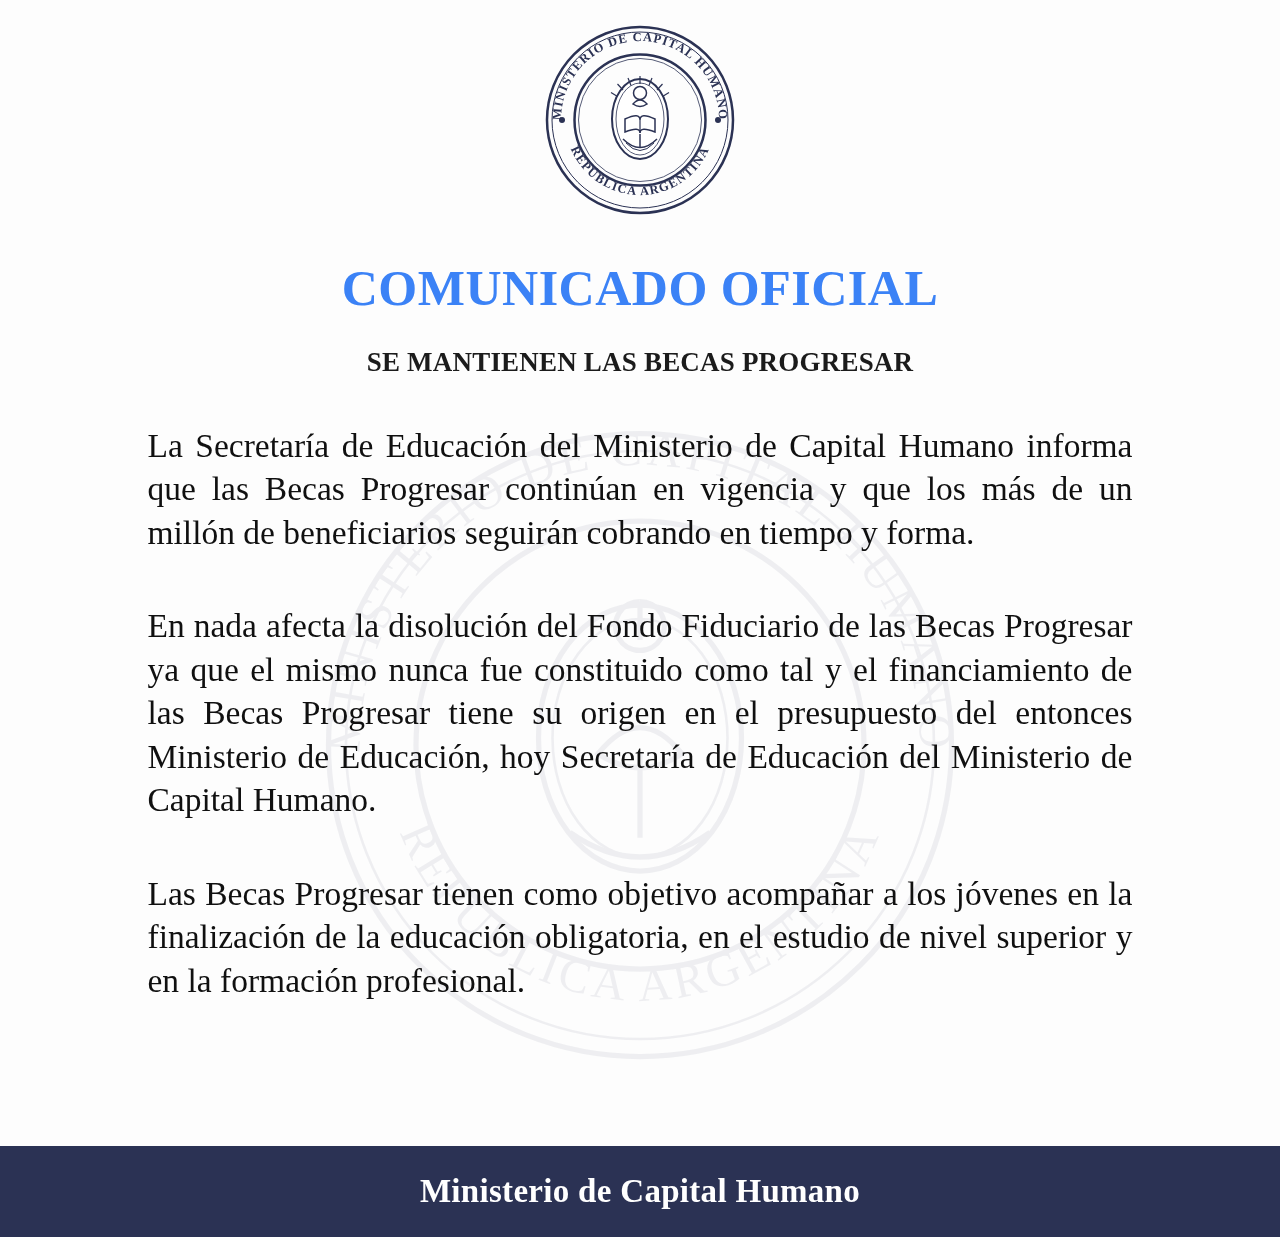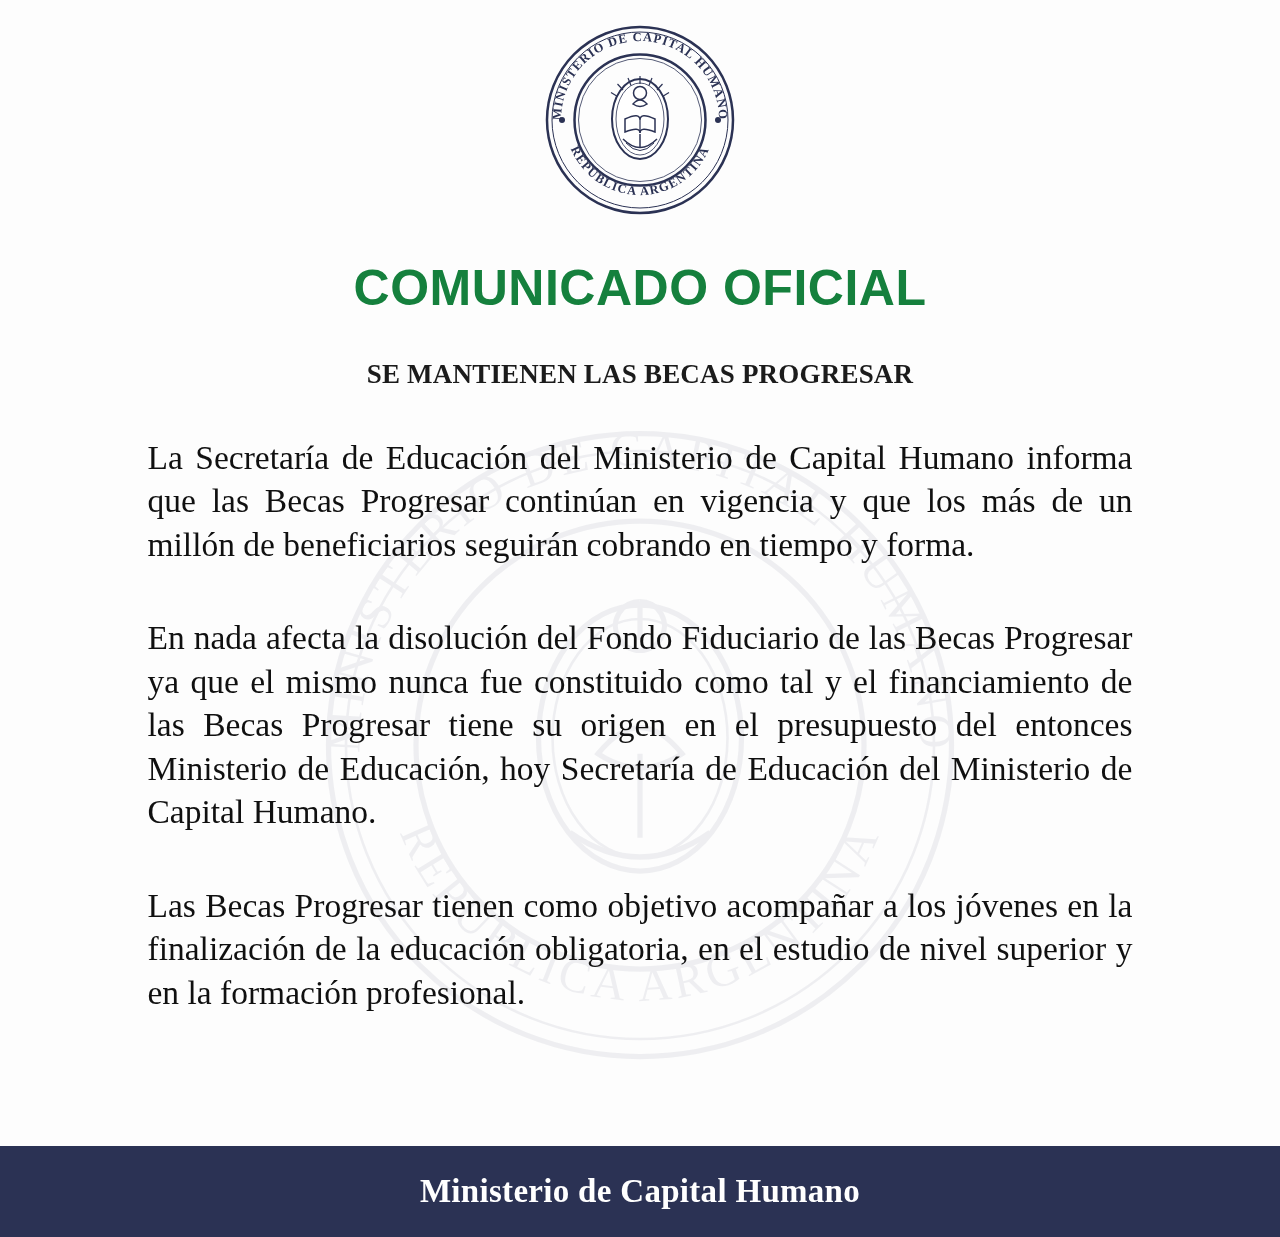--- a/index.html
+++ b/index.html
@@ -53,34 +53,34 @@
   .crest svg { display: block; width: 100%; height: 100%; }
 
   
   .headings {
     position: relative;
     z-index: 2;
     text-align: center;
     margin-top: 42px;
   }
   .title {
-    font-family: Liberation Sans, sans-serif;
+    font-family: Liberation Serif, serif;
     font-weight: bold;
     font-size: 50px;
     letter-spacing: 0.5px;
-    color: #15803d;
+    color: #3b82f6;
     margin: 0;
     line-height: 1.05;
   }
   .subtitle {
     font-family: "Liberation Serif", serif;
     font-weight: bold;
     font-size: 27px;
     color: #1b1b1b;
-    margin: 44px 0 0 0;
+    margin: 32px 0 0 0;
     letter-spacing: 0.2px;
   }
 
   
   .body-copy {
     position: relative;
     z-index: 2;
     margin: 46px auto 0 auto;
     width: 985px;
     color: #101010;

